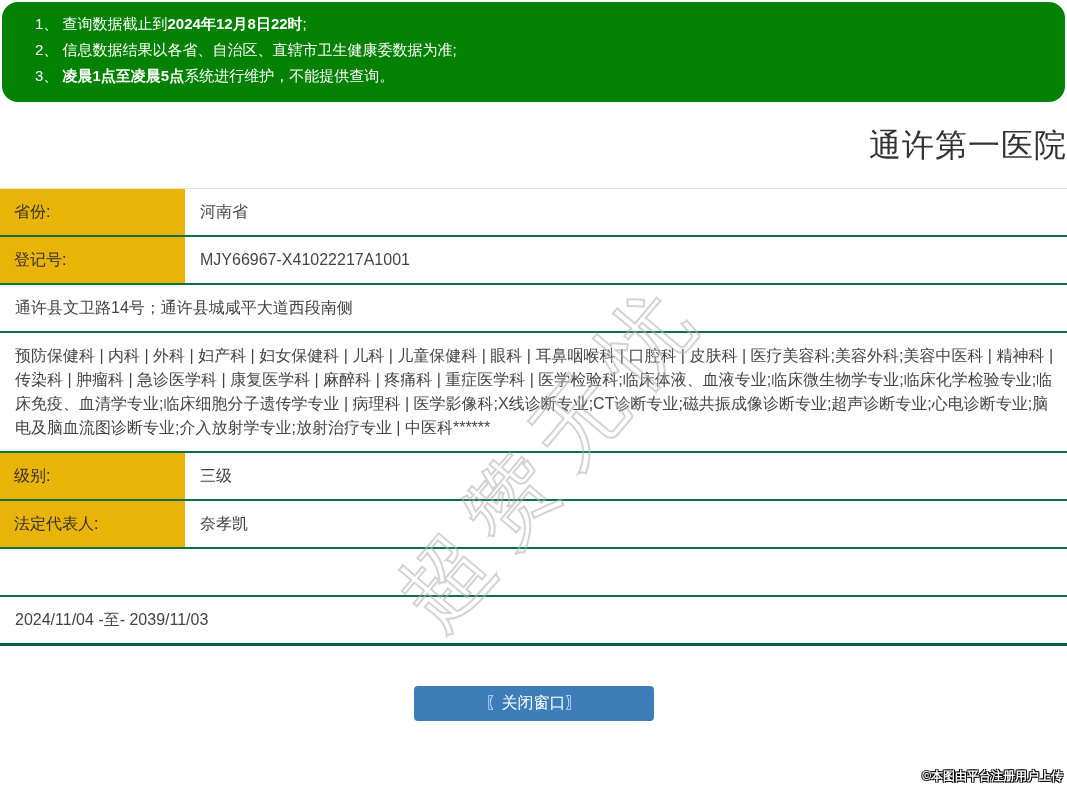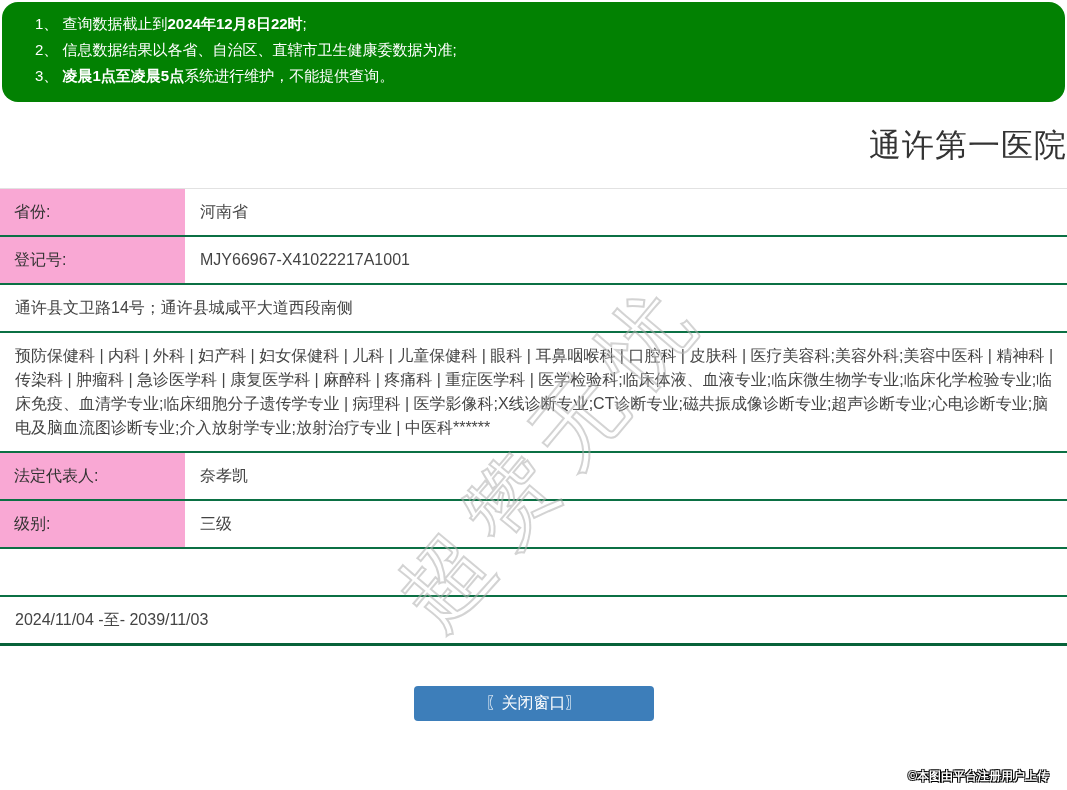--- a/index.html
+++ b/index.html
@@ -49,21 +49,21 @@
   }
   .info-row:last-child { border-bottom: none; }
   .cell {
     font-size: 16px;
     line-height: 24px;
     padding: 11px 15px;
     color: #444444;
   }
   .cell.label {
     flex: 0 0 156px;       
-    background: #f9a8d4;
+    background: #eab308;
     color: #333333;
     padding-left: 14px;
   }
   .cell.value {
     flex: 1;
     padding-right: 6px;
     min-height: 24px;
   }
   
   .button-bar {
@@ -94,21 +94,21 @@
     font-weight: 400;
     color: rgba(255,255,255,0.08);
     -webkit-text-stroke: 2px rgba(175,175,175,0.55);
     pointer-events: none;
     z-index: 5;
     white-space: nowrap;
   }
   
   .upload-note {
     position: absolute;
-    right: 18px;
+    right: 4px;
     bottom: 5px;
     font-size: 12px;
     font-weight: 700;
     color: #ffffff;
     text-shadow: -1px -1px 0 #000, 1px -1px 0 #000, -1px 1px 0 #000, 1px 1px 0 #000;
     z-index: 6;
   }
 </style>
 </head>
 <body>
@@ -130,26 +130,26 @@
     <div class="cell label">登记号:</div>
     <div class="cell value">MJY66967-X41022217A1001</div>
   </div>
   <div class="info-row">
     <div class="cell value">通许县文卫路14号；通许县城咸平大道西段南侧</div>
   </div>
   <div class="info-row">
     <div class="cell value">预防保健科 | 内科 | 外科 | 妇产科 | 妇女保健科 | 儿科 | 儿童保健科 | 眼科 | 耳鼻咽喉科 | 口腔科 | 皮肤科 | 医疗美容科;美容外科;美容中医科 | 精神科 | 传染科 | 肿瘤科 | 急诊医学科 | 康复医学科 | 麻醉科 | 疼痛科 | 重症医学科 | 医学检验科;临床体液、血液专业;临床微生物学专业;临床化学检验专业;临床免疫、血清学专业;临床细胞分子遗传学专业 | 病理科 | 医学影像科;X线诊断专业;CT诊断专业;磁共振成像诊断专业;超声诊断专业;心电诊断专业;脑电及脑血流图诊断专业;介入放射学专业;放射治疗专业 | 中医科******</div>
   </div>
   <div class="info-row">
+    <div class="cell label">级别:</div>
+    <div class="cell value">三级</div>
+  </div>
+  <div class="info-row">
     <div class="cell label">法定代表人:</div>
     <div class="cell value">奈孝凯</div>
-  </div>
-  <div class="info-row">
-    <div class="cell label">级别:</div>
-    <div class="cell value">三级</div>
   </div>
   <div class="info-row">
     <div class="cell value"></div>
   </div>
   <div class="info-row">
     <div class="cell value">2024/11/04 -至- 2039/11/03</div>
   </div>
 </div>
 
 <div class="button-bar">

